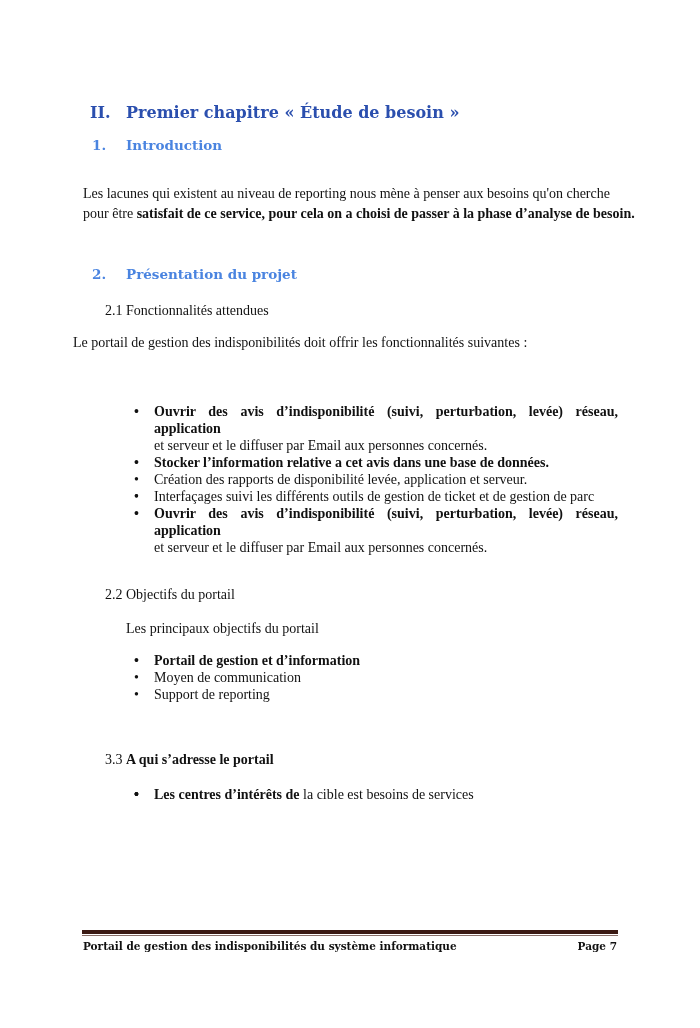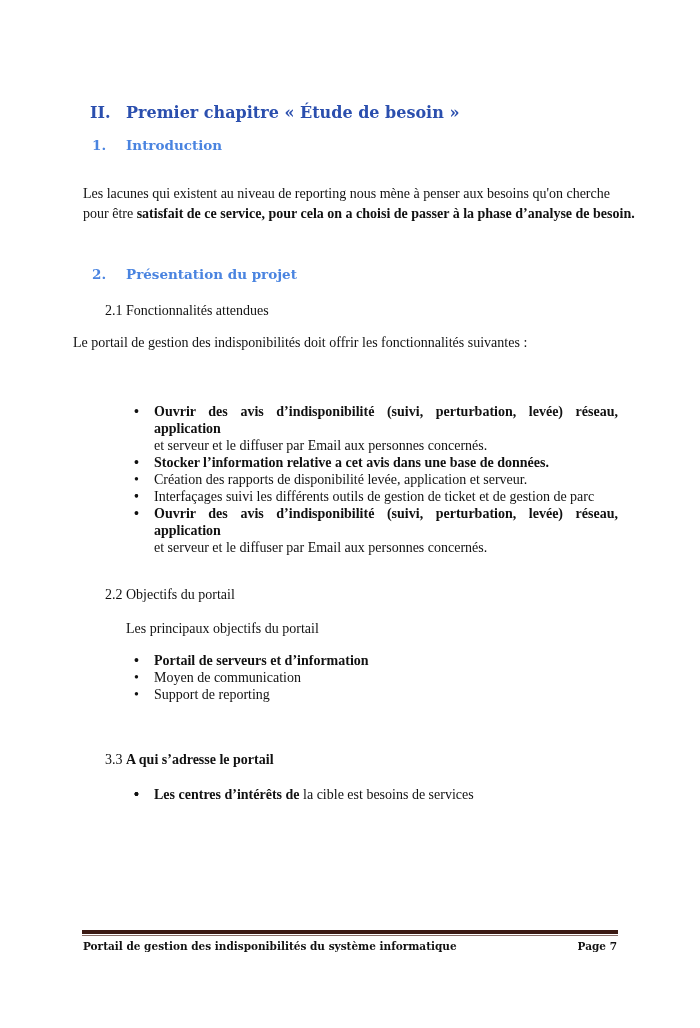--- a/index.html
+++ b/index.html
@@ -65,21 +65,21 @@
     <span style="display:block; font-weight:normal;">et serveur et le diffuser par Email aux personnes concernés.</span>
   </li>
 </ul>
 
 <div class="abs body" style="left:105px; top:585px;">2.2 Objectifs du portail</div>
 <div class="abs body" style="left:126px; top:619px;">Les principaux objectifs du portail</div>
 
 <ul class="bl" style="left:154px; top:652px; width:400px;">
   <li class="b">
     <span class="dot">•</span>
-    <span>Portail de serveurs et d’information</span>
+    <span>Portail de gestion et d’information</span>
   </li>
   <li>
     <span class="dot">•</span>
     <span>Moyen de communication</span>
   </li>
   <li>
     <span class="dot">•</span>
     <span>Support de reporting</span>
   </li>
 </ul>

